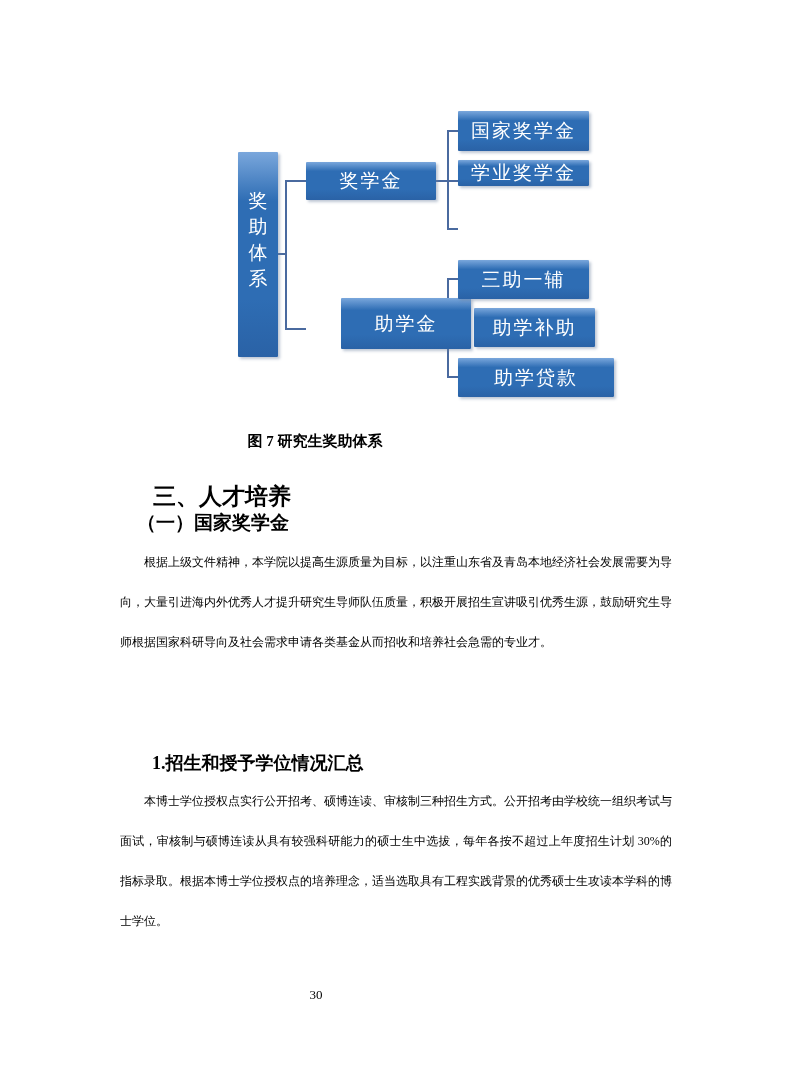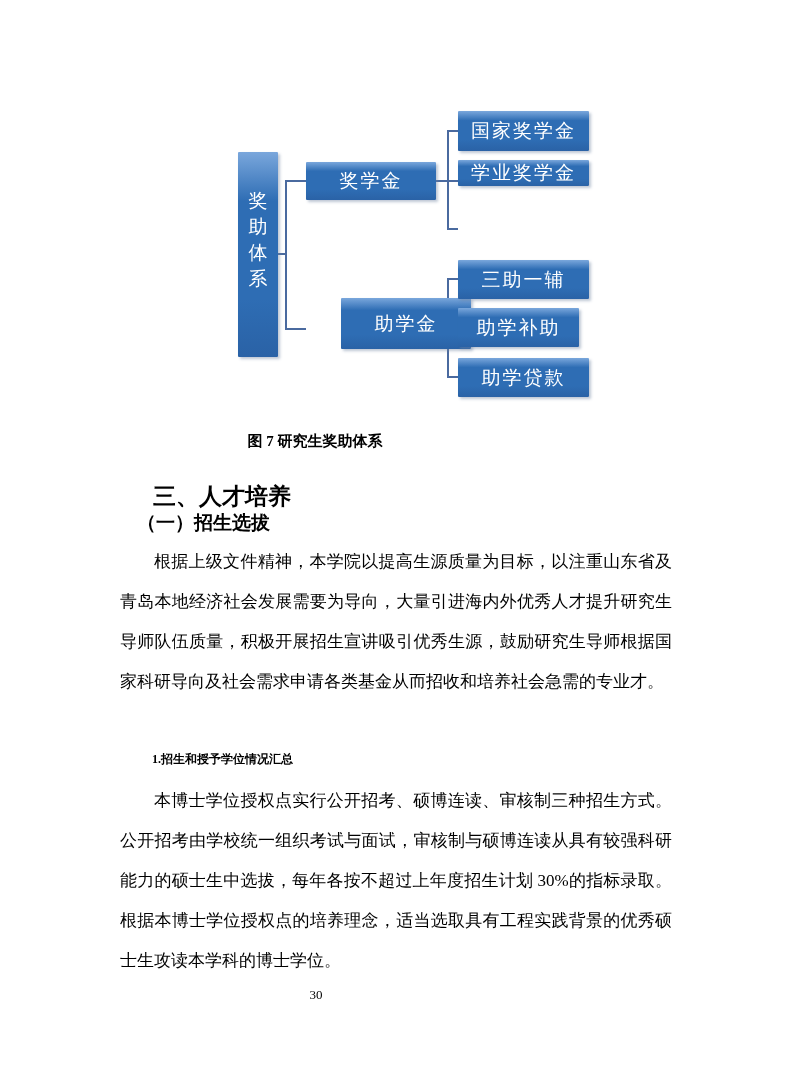--- a/index.html
+++ b/index.html
@@ -60,28 +60,28 @@
   }
   .h-subsection {
     position: absolute;
     left: 137px; top: 510px;
     font-size: 19px;
     font-weight: bold;
   }
   .h-subsub {
     position: absolute;
     left: 152px; top: 751px;
-    font-size: 12px;
+    font-size: 18px;
     font-weight: bold;
   }
   .para {
     position: absolute;
     left: 120px;
     width: 552px;
-    font-size: 17px;
+    font-size: 12px;
     line-height: 40px;
     text-align: justify;
     text-indent: 2em;
   }
   .para-1 { top: 542px; }
   .para-2 { top: 781px; }
 
   .page-number {
     position: absolute;
     left: 0; top: 987px;
@@ -114,29 +114,29 @@
 
     <div class="node node-root" style="left:238px; top:152px; width:40px; height:205px;">奖助体系</div>
 
     <div class="node node-l2" style="left:306px; top:162px; width:130px; height:38px;">奖学金</div>
     <div class="node node-l2" style="left:306px; top:298px; width:130px; height:51px;margin-left:35px;">助学金</div>
 
     <div class="node node-l3" style="left:458px; top:111px; width:131px; height:40px;">国家奖学金</div>
     <div class="node node-l3" style="left:458px; top:160px; width:131px; height:26px;">学业奖学金</div>
 
     <div class="node node-l3" style="left:458px; top:260px; width:131px; height:39px;">三助一辅</div>
-    <div class="node node-l3" style="left:458px; top:308px; width:121px; height:39px;">助学补助</div>
-    <div class="node node-l3" style="left:458px; top:358px; width:131px; height:39px;">助学贷款</div>
+    <div class="node node-l3" style="left:474px; top:308px; width:121px; height:39px;">助学补助</div>
+    <div class="node node-l3" style="left:458px; top:358px; width:156px; height:39px;">助学贷款</div>
   </div>
 
   <div class="caption">图 7 研究生奖助体系</div>
 
   <div class="h-section">三、人才培养</div>
 
-  <div class="h-subsection">（一）招生选拔</div>
+  <div class="h-subsection">（一）国家奖学金</div>
 
   <div class="para para-1">根据上级文件精神，本学院以提高生源质量为目标，以注重山东省及青岛本地经济社会发展需要为导向，大量引进海内外优秀人才提升研究生导师队伍质量，积极开展招生宣讲吸引优秀生源，鼓励研究生导师根据国家科研导向及社会需求申请各类基金从而招收和培养社会急需的专业才。</div>
 
   <div class="h-subsub">1.招生和授予学位情况汇总</div>
 
   <div class="para para-2">本博士学位授权点实行公开招考、硕博连读、审核制三种招生方式。公开招考由学校统一组织考试与面试，审核制与硕博连读从具有较强科研能力的硕士生中选拔，每年各按不超过上年度招生计划 30%的指标录取。根据本博士学位授权点的培养理念，适当选取具有工程实践背景的优秀硕士生攻读本学科的博士学位。</div>
 
   <div class="page-number">30</div>
 
 </div>

